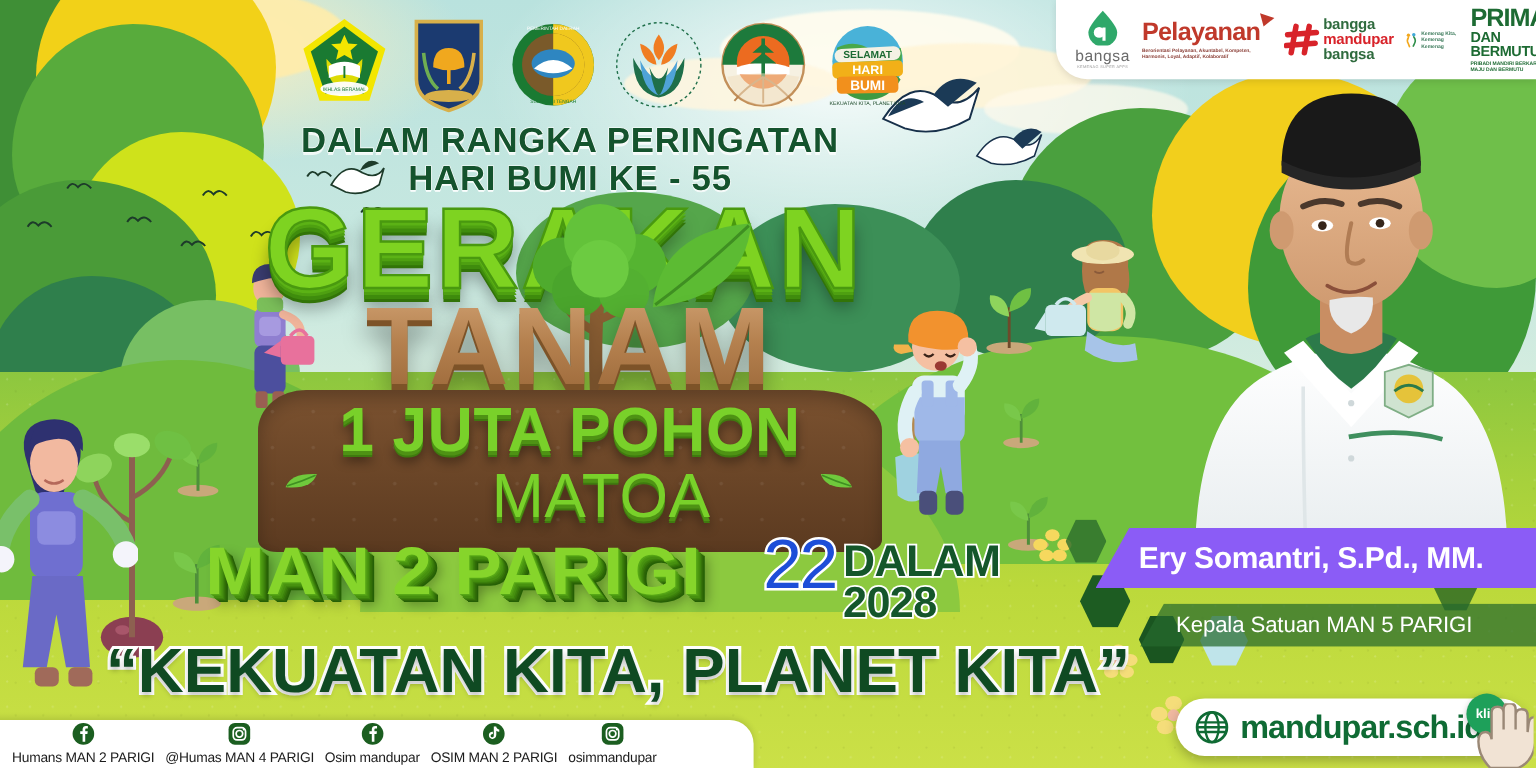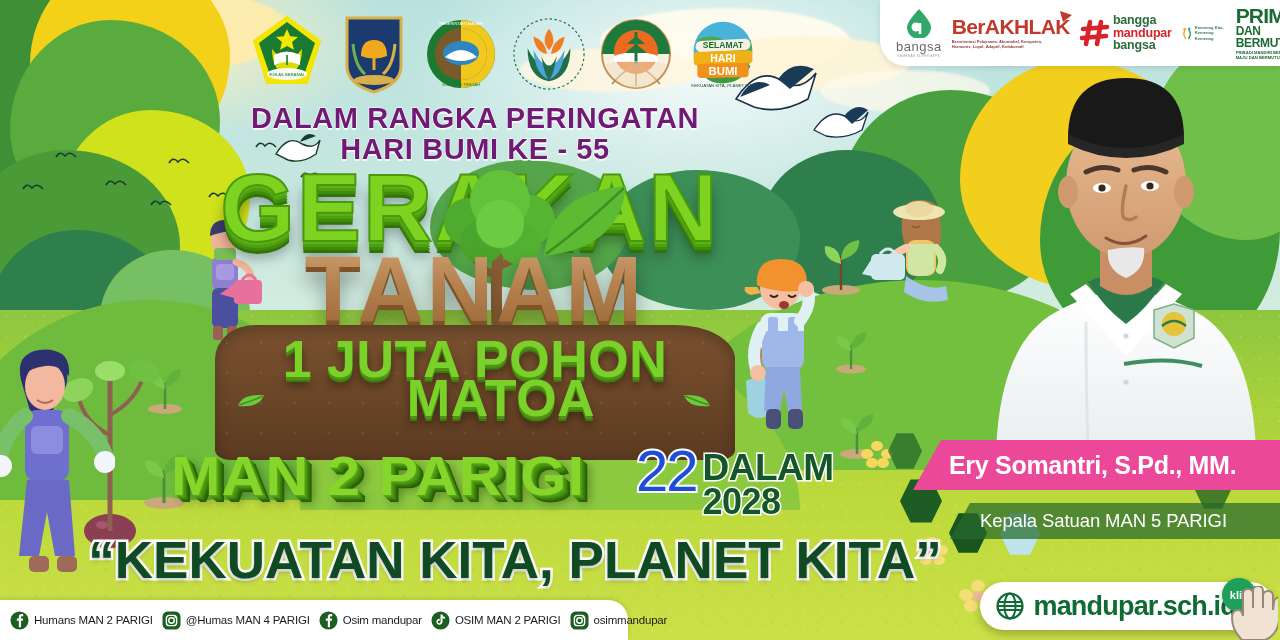--- a/index.html
+++ b/index.html
@@ -72,21 +72,21 @@
   .bmb-word { font-size:12.5px; font-weight:bold; color:#2f6b3e; line-height:1.02; letter-spacing:-.2px; }
   .bmb-word em { font-style:normal; color:#d8232a; }
   .kkm-sub { font-size:4.2px; color:#3b7a5a; line-height:1.3; font-weight:bold; }
   .prima-word { font-size:21px; font-weight:bold; color:#1d6b33; line-height:.92; letter-spacing:-.8px; }
   .prima-2 { font-size:12px; font-weight:bold; color:#1d6b33; letter-spacing:-.3px; line-height:1; }
   .prima-sub { font-size:4.2px; color:#1d6b33; font-weight:bold; line-height:1.25; margin-top:1px; }
 
   
   .kicker {
     position:absolute; left:0; right:330px; top:103px;
-    text-align:center; color:#701a75;
+    text-align:center; color:#14532d;
     font-size:29px; font-weight:bold; letter-spacing:.6px; line-height:1.08;
     -webkit-text-stroke:1px #ffffff;
     paint-order:stroke fill;
     text-shadow:0 2px 0 rgba(255,255,255,.75);
   }
   .kicker .l2 { display:block; }
 
   
   .gerakan {
     position:absolute; left:170px; top:160px; width:600px;
@@ -126,23 +126,23 @@
     background-size:34px 30px, 41px 37px;
   }
   .juta {
     position:absolute; left:215px; top:333px; width:520px;
     text-align:center; line-height:1;
     font-size:52px; font-weight:bold; letter-spacing:.5px;
     color:#79d12a;
     text-shadow:0 3px 0 #4e9214, 0 5px 0 #3f7a0f, 0 8px 9px rgba(0,0,0,.45);
   }
   .matoa {
-    position:absolute; left:215px; top:372px; width:572px;
+    position:absolute; left:215px; top:388px; width:572px;
     text-align:center; line-height:1;
-    font-size:52px; font-weight:bold; letter-spacing:.5px;
+    font-size:52px; font-weight:normal; letter-spacing:.5px;
     color:#79d12a;
     text-shadow:0 3px 0 #4e9214, 0 5px 0 #3f7a0f, 0 8px 9px rgba(0,0,0,.45);
   }
   .leafdash { position:absolute; top:392px; width:30px; height:18px; }
   .leafdash.l { left:236px; }
   .leafdash.r { left:682px; }
 
   
   .school {
     position:absolute; left:128px; top:448px; width:500px;
@@ -182,28 +182,28 @@
   }
 
   
   .social-bar {
     position:absolute; left:-20px; bottom:0; width:648px; height:40px;
     background:#ffffff; border-top-right-radius:20px;
     display:flex; align-items:center; gap:9px;
     padding:0 14px 0 30px;
     box-shadow:0 -1px 5px rgba(0,0,0,.12);
   }
-  .soc { display:flex; align-items:center; gap:5px; }
+  .soc { display:flex; align-items:center; gap:5px;flex-direction:column; }
   .soc-label { font-size:11.5px; color:#1c1c1c; white-space:nowrap; letter-spacing:-.2px; }
   .soc-ic { width:19px; height:19px; flex:0 0 19px; }
 
   
   .nameplate {
     position:absolute; right:0; top:440px; width:367px; height:50px;
-    background:#ec4899;
+    background:#8b5cf6;
     clip-path:polygon(28px 0, 100% 0, 100% 100%, 0 100%);
     display:flex; align-items:center; padding-left:36px;
   }
   .nameplate span {
     color:#ffffff; font-size:25px; font-weight:bold; letter-spacing:-.3px;
     white-space:nowrap;
   }
   .titleplate {
     position:absolute; right:0; top:503px; width:330px; height:36px;
     background:rgba(38,105,44,.72);
@@ -658,21 +658,21 @@
       <svg width="26" height="30" viewBox="0 0 26 30">
         <path d="M13 1 q12 13 12 18 a12 12 0 0 1 -24 0 q0 -5 12 -18z" fill="#2fa86a"></path>
         <circle cx="10" cy="19" r="4.5" fill="#ffffff"></circle>
         <path d="M14 15 v11" stroke="#ffffff" stroke-width="2.6"></path>
       </svg>
       <div class="pusaka-word">bangsa</div>
       <div class="pusaka-sub">KEMENAG SUPER APPS</div>
     </div>
 
     <div class="brand" style="position:relative;">
-      <div class="berakhlak-word">BerAKHLAK</div>
+      <div class="berakhlak-word">Pelayanan</div>
       <svg width="14" height="14" viewBox="0 0 14 14" style="position:absolute;right:-3px;top:-7px;">
         <path d="M1 1 L13 5 L4 12z" fill="#c0392b"></path>
       </svg>
       <div class="berakhlak-sub">Berorientasi Pelayanan, Akuntabel, Kompeten, Harmonis, Loyal, Adaptif, Kolaboratif</div>
     </div>
 
     <div class="bmb">
       <svg width="30" height="30" viewBox="0 0 30 30">
         <g stroke="#d8232a" stroke-width="4.6" stroke-linecap="round">
           <path d="M10 4 L6 26"></path>

